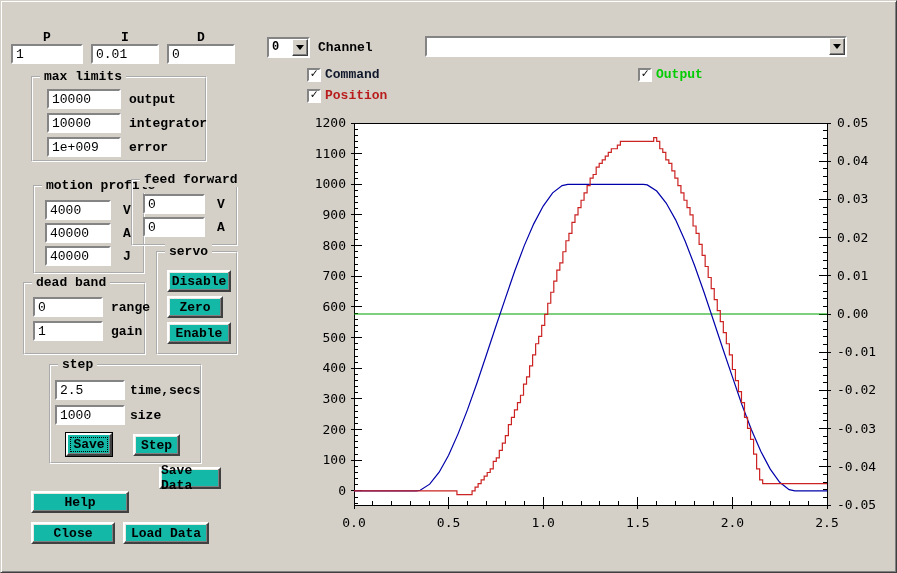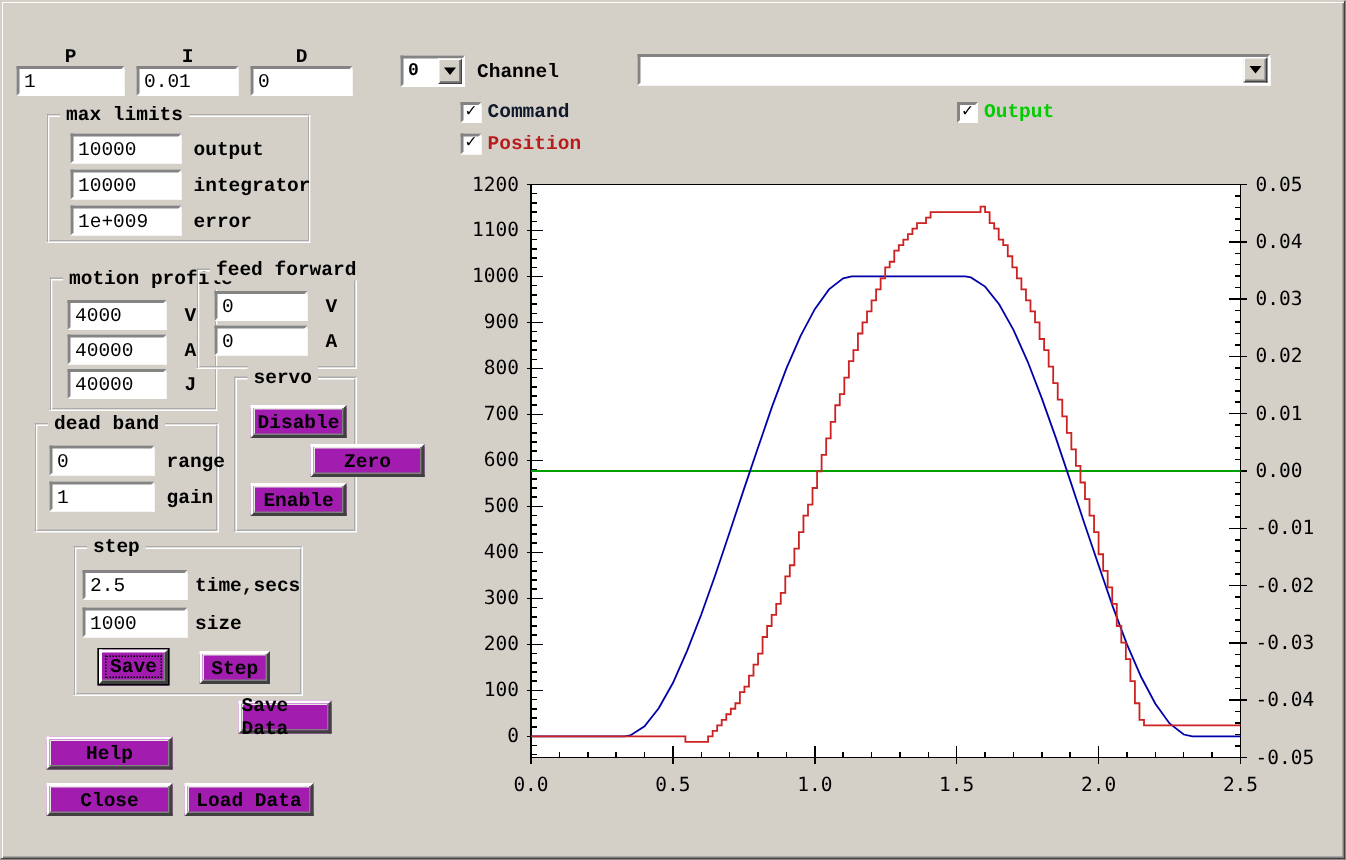--- a/index.html
+++ b/index.html
@@ -24,21 +24,21 @@
     position:absolute; right:3px; top:3px; width:18px; height:15px;
     background:#d4d0c8; border:1px solid; border-color:#fff #404040 #404040 #fff;
     box-shadow: inset -1px -1px 0 #808080;
     display:flex; align-items:center; justify-content:center; cursor:default;
   }
   input.field {
     position:absolute; background:#fff; border:2px solid; border-color:#848484 #ffffff #ffffff #848484;
     font-family:"Liberation Mono","DejaVu Sans Mono",monospace; font-size:13px; padding:0 3px; color:#000;
   }
   .btn {
-    position:absolute; background:#a21caf;
+    position:absolute; background:#14b8a6;
     border:2px solid; border-color:#ffffff #404040 #404040 #ffffff;
     box-shadow: inset -1px -1px 0 #808080, inset 1px 1px 0 #e9e7e2;
     font-family:"Liberation Mono","DejaVu Sans Mono",monospace; font-weight:bold; font-size:13px;
     display:flex; align-items:center; justify-content:center; cursor:default;
   }
   .btn-default { border:1px solid #000; }
   .btn-default .inner-raised {
     position:absolute; inset:0; border:2px solid; border-color:#ffffff #404040 #404040 #ffffff;
     box-shadow: inset -1px -1px 0 #808080;
   }
@@ -110,21 +110,21 @@
     <span class="legend">feed forward</span>
     <input class="field" style="left: 10px; top: 13px; width: 62px; height: 20px;" value="0">
     <div class="lbl" style="left:84px;top:16px;">V</div>
     <input class="field" style="left: 10px; top: 36px; width: 62px; height: 20px;" value="0">
     <div class="lbl" style="left:84px;top:39px;">A</div>
   </div>
 
   <div class="group" style="left:155px;top:250px;width:82px;height:104px;">
     <span class="legend">servo</span>
     <div class="btn" style="left:9px;top:17px;width:64px;height:22px;">Disable</div>
-    <div class="btn" style="left:9px;top:43px;width:76px;height:22px;margin-left:40px;">Zero</div>
+    <div class="btn" style="left:9px;top:43px;width:56px;height:22px;">Zero</div>
     <div class="btn" style="left:9px;top:69px;width:64px;height:22px;">Enable</div>
   </div>
 
   <div class="group" style="left:22px;top:281px;width:123px;height:73px;">
     <span class="legend">dead band</span>
     <input class="field" style="left: 8px; top: 13px; width: 70px; height: 20px;" value="0">
     <div class="lbl" style="left:86px;top:16px;">range</div>
     <input class="field" style="left: 8px; top: 37px; width: 70px; height: 20px;" value="1">
     <div class="lbl" style="left:86px;top:40px;">gain</div>
   </div>
@@ -136,21 +136,21 @@
     <input class="field" style="left: 4px; top: 39px; width: 70px; height: 20px;" value="1000">
     <div class="lbl" style="left:79px;top:42px;">size</div>
     <div class="btn btn-default" style="left:14px;top:66px;width:48px;height:25px;">
       <span class="inner-raised"></span>
       <span class="focus-rect"></span>
       <span style="position:relative;">Save</span>
     </div>
     <div class="btn" style="left:82px;top:68px;width:47px;height:22px;">Step</div>
   </div>
 
-  <div class="btn" style="left:30px;top:490px;width:84px;height:22px;">Help</div>
+  <div class="btn" style="left:30px;top:490px;width:98px;height:22px;">Help</div>
   <div class="btn" style="left:122px;top:466px;width:62px;height:22px;margin-left:36px;">Save Data</div>
   <div class="btn" style="left:30px;top:521px;width:84px;height:22px;">Close</div>
   <div class="btn" style="left:122px;top:521px;width:86px;height:22px;">Load Data</div>
 
   <div class="combo" style="left:266px;top:36px;width:43px;height:21px;">
     <span class="combo-val">0</span>
     <span class="combo-btn">
       <span class="arrow-down"></span>
     </span>
   </div>

